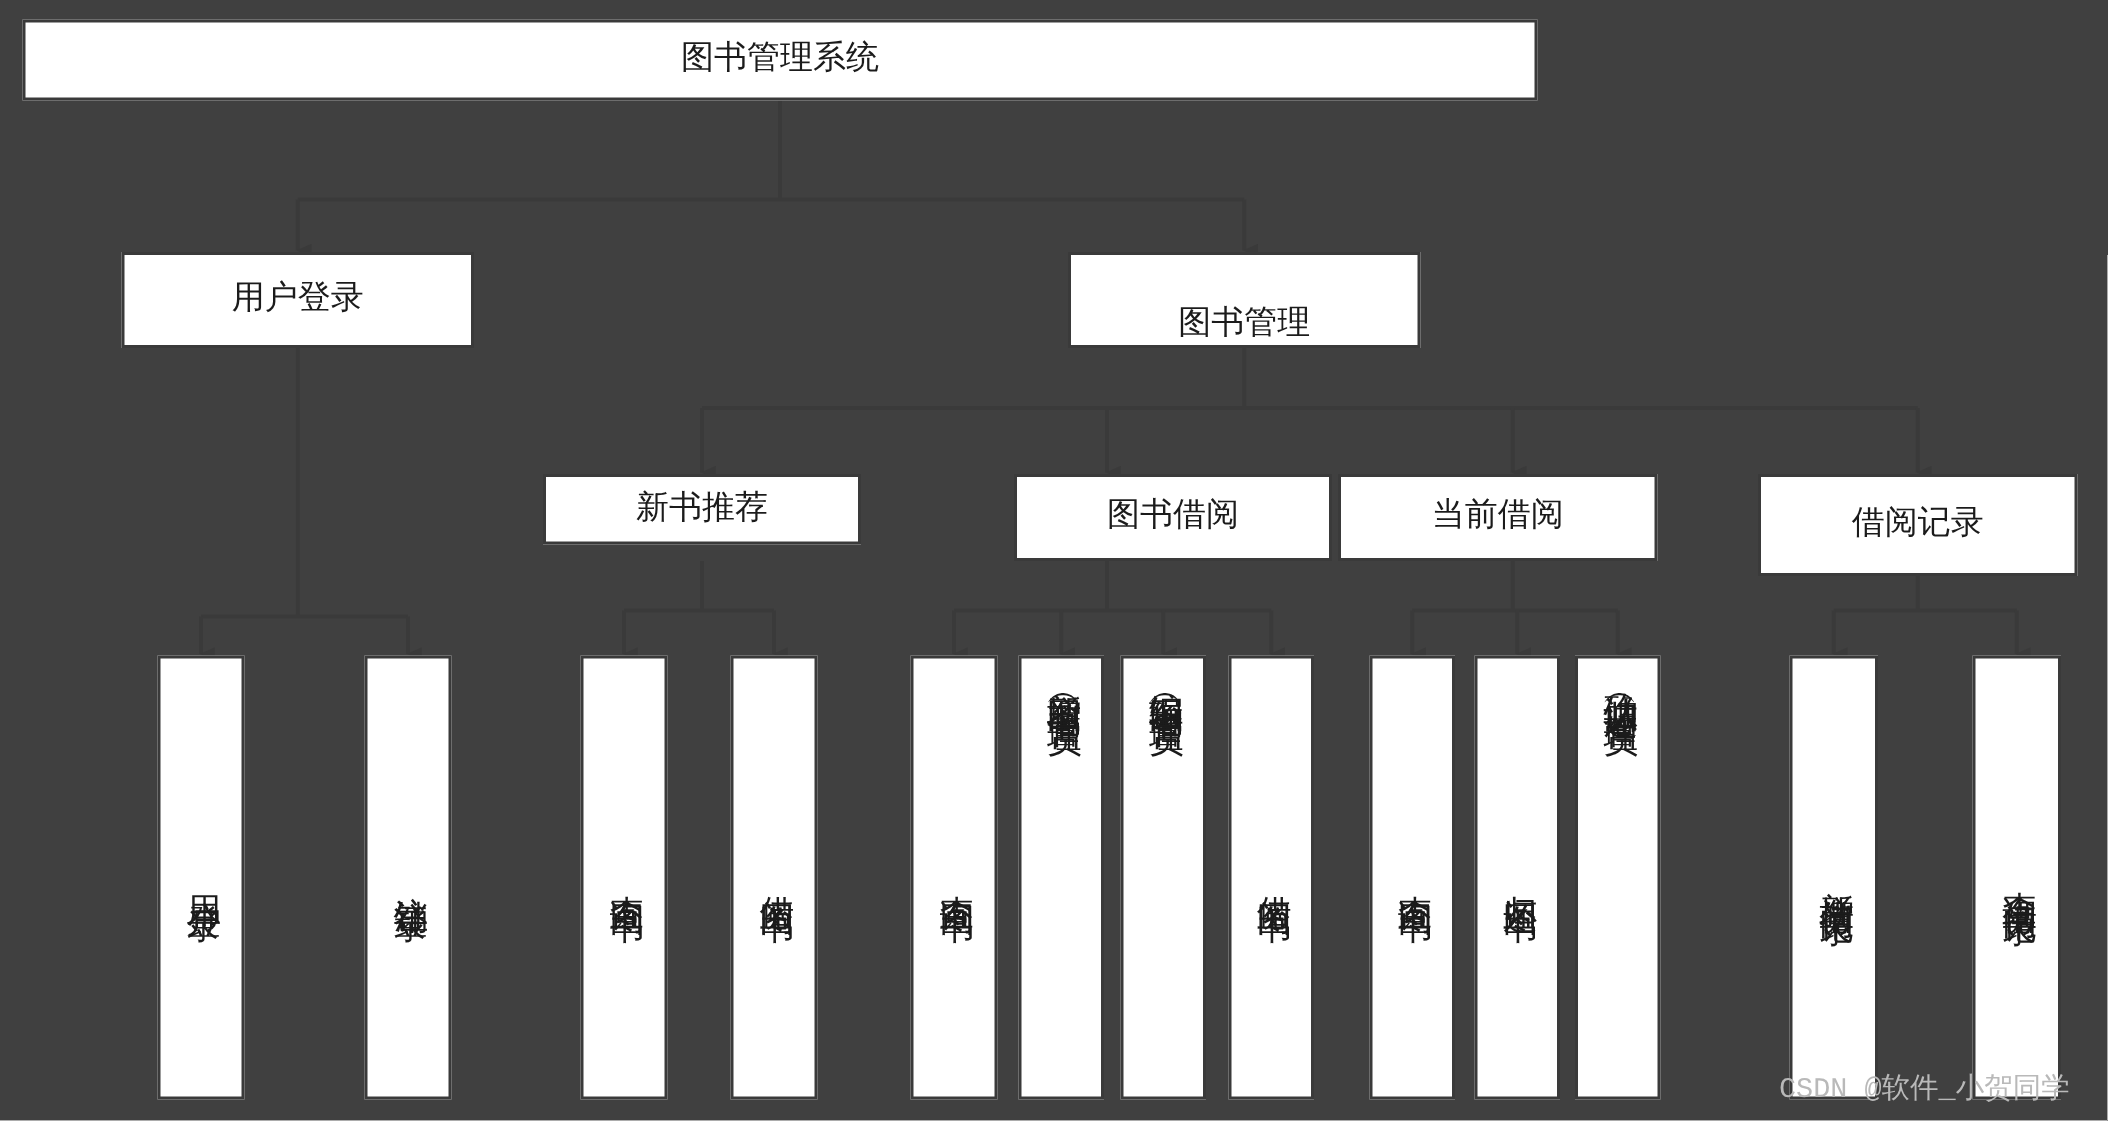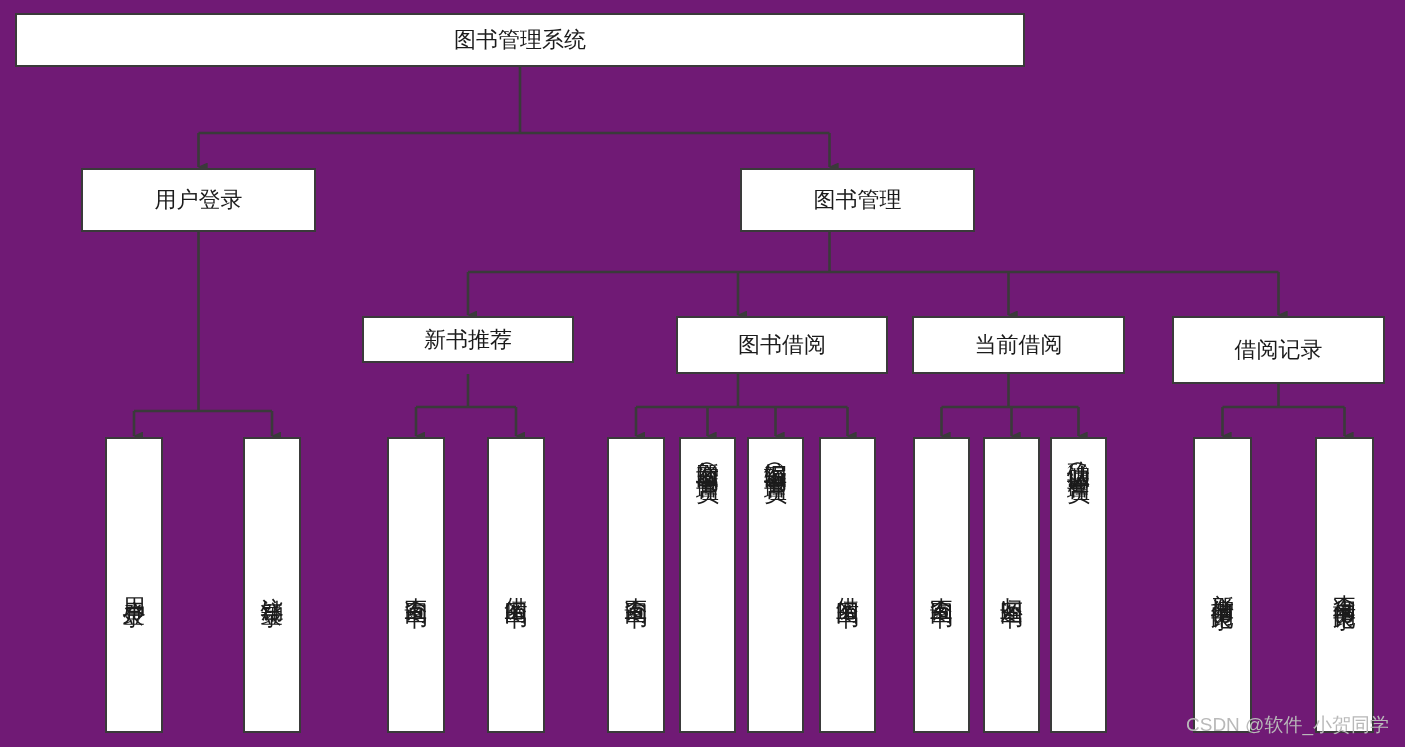--- a/index.html
+++ b/index.html
@@ -4,22 +4,22 @@
 <style>
   html, body {
     margin: 0;
     padding: 0;
     background: #ffffff;
   }
   #canvas {
     position: relative;
     width: 1405px;
     height: 747px;
-    background: #701a75;
-    font-family: Liberation Sans, sans-serif;
+    background: #404040;
+    font-family: Liberation Mono, monospace;
     overflow: hidden;
   }
   #edges {
     position: absolute;
     left: 0;
     top: 0;
     width: 1405px;
     height: 747px;
   }
   .node {
@@ -114,30 +114,30 @@
       </g>
   </svg>
 
   <div id="nodes-layer">
       <div class="node horiz" style="left: 15px; top: 13px; width: 1010px; height: 54px;">
         <span class="label">图书管理系统</span>
       </div>
       <div class="node horiz" style="left: 81px; top: 168px; width: 235px; height: 64px;">
         <span class="label">用户登录</span>
       </div>
-      <div class="node horiz" style="left: 740px; top: 168px; width: 235px; height: 64px;">
+      <div class="node horiz" style="left: 712px; top: 168px; width: 235px; height: 64px; align-items: flex-end;">
         <span class="label">图书管理</span>
       </div>
       <div class="node horiz" style="left: 362px; top: 316px; width: 212px; height: 47px;">
         <span class="label">新书推荐</span>
       </div>
       <div class="node horiz" style="left: 632px; top: 316px; width: 212px; height: 58px; margin-left: 44px;">
         <span class="label">图书借阅</span>
       </div>
-      <div class="node horiz" style="left: 912px; top: 316px; width: 213px; height: 58px;">
+      <div class="node horiz" style="left: 892px; top: 316px; width: 213px; height: 58px;">
         <span class="label">当前借阅</span>
       </div>
       <div class="node horiz" style="left: 1172px; top: 316px; width: 213px; height: 68px;">
         <span class="label">借阅记录</span>
       </div>
       <div class="node vert centered" style="left: 105px; top: 437px; width: 58px; height: 296px;">
         <span class="label">用户登录</span>
       </div>
       <div class="node vert centered" style="left: 243px; top: 437px; width: 58px; height: 296px;">
         <span class="label">注销登录</span>

